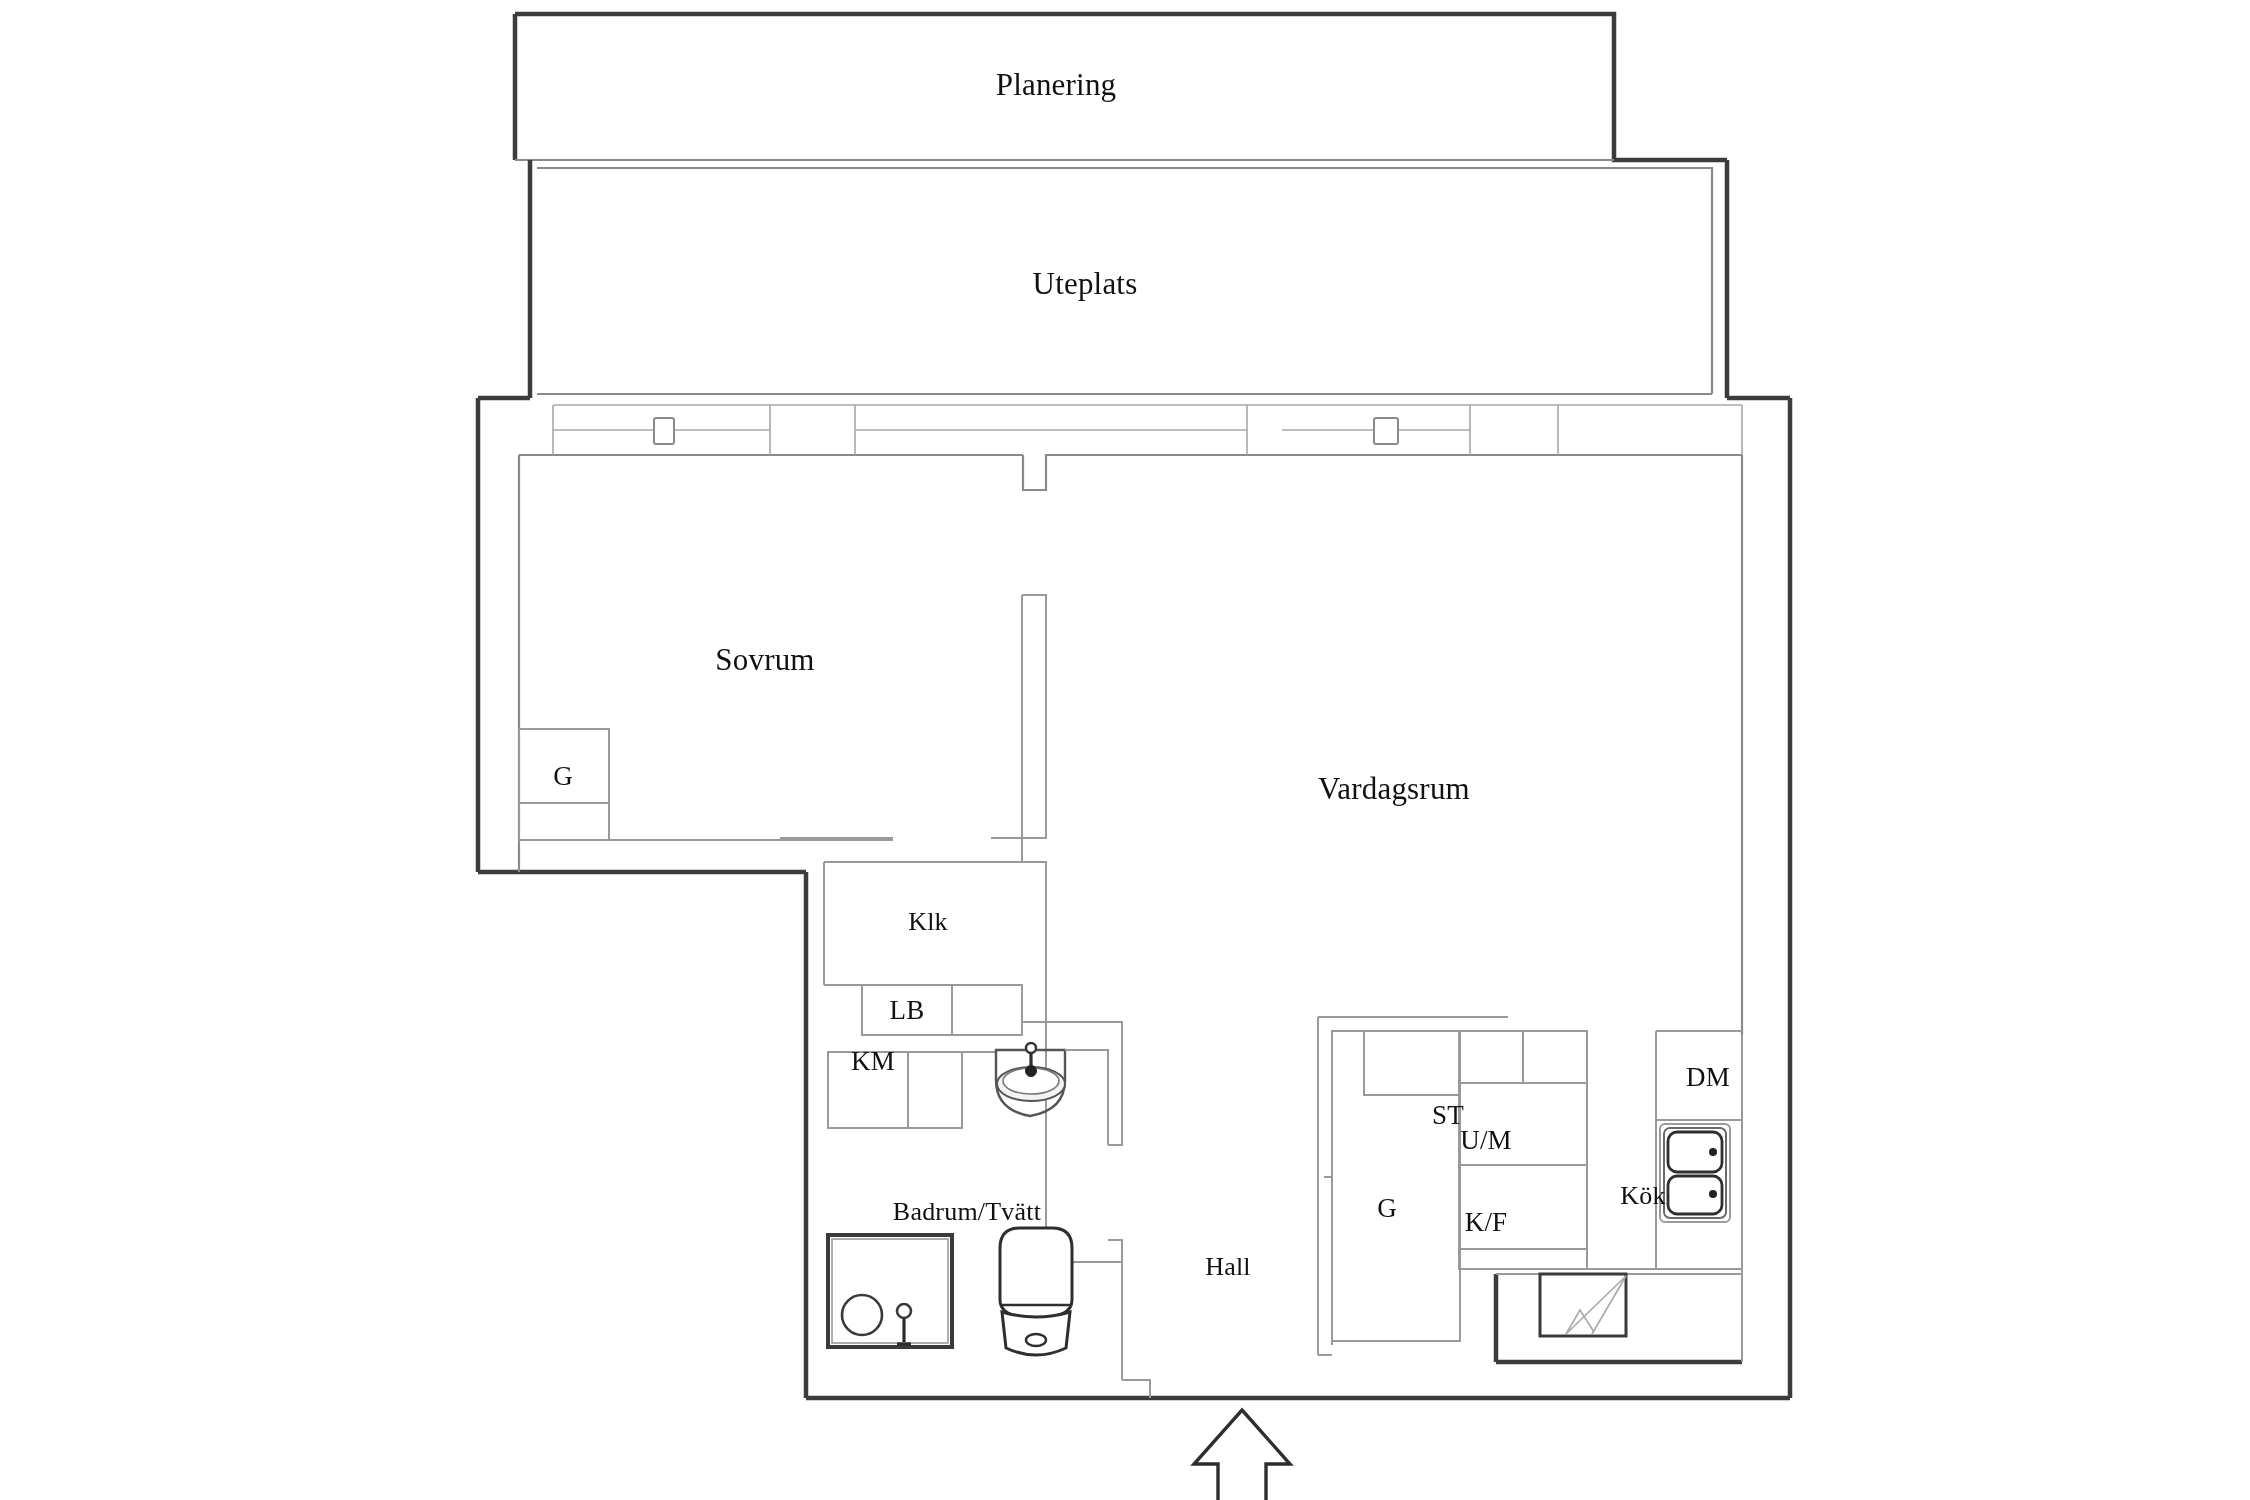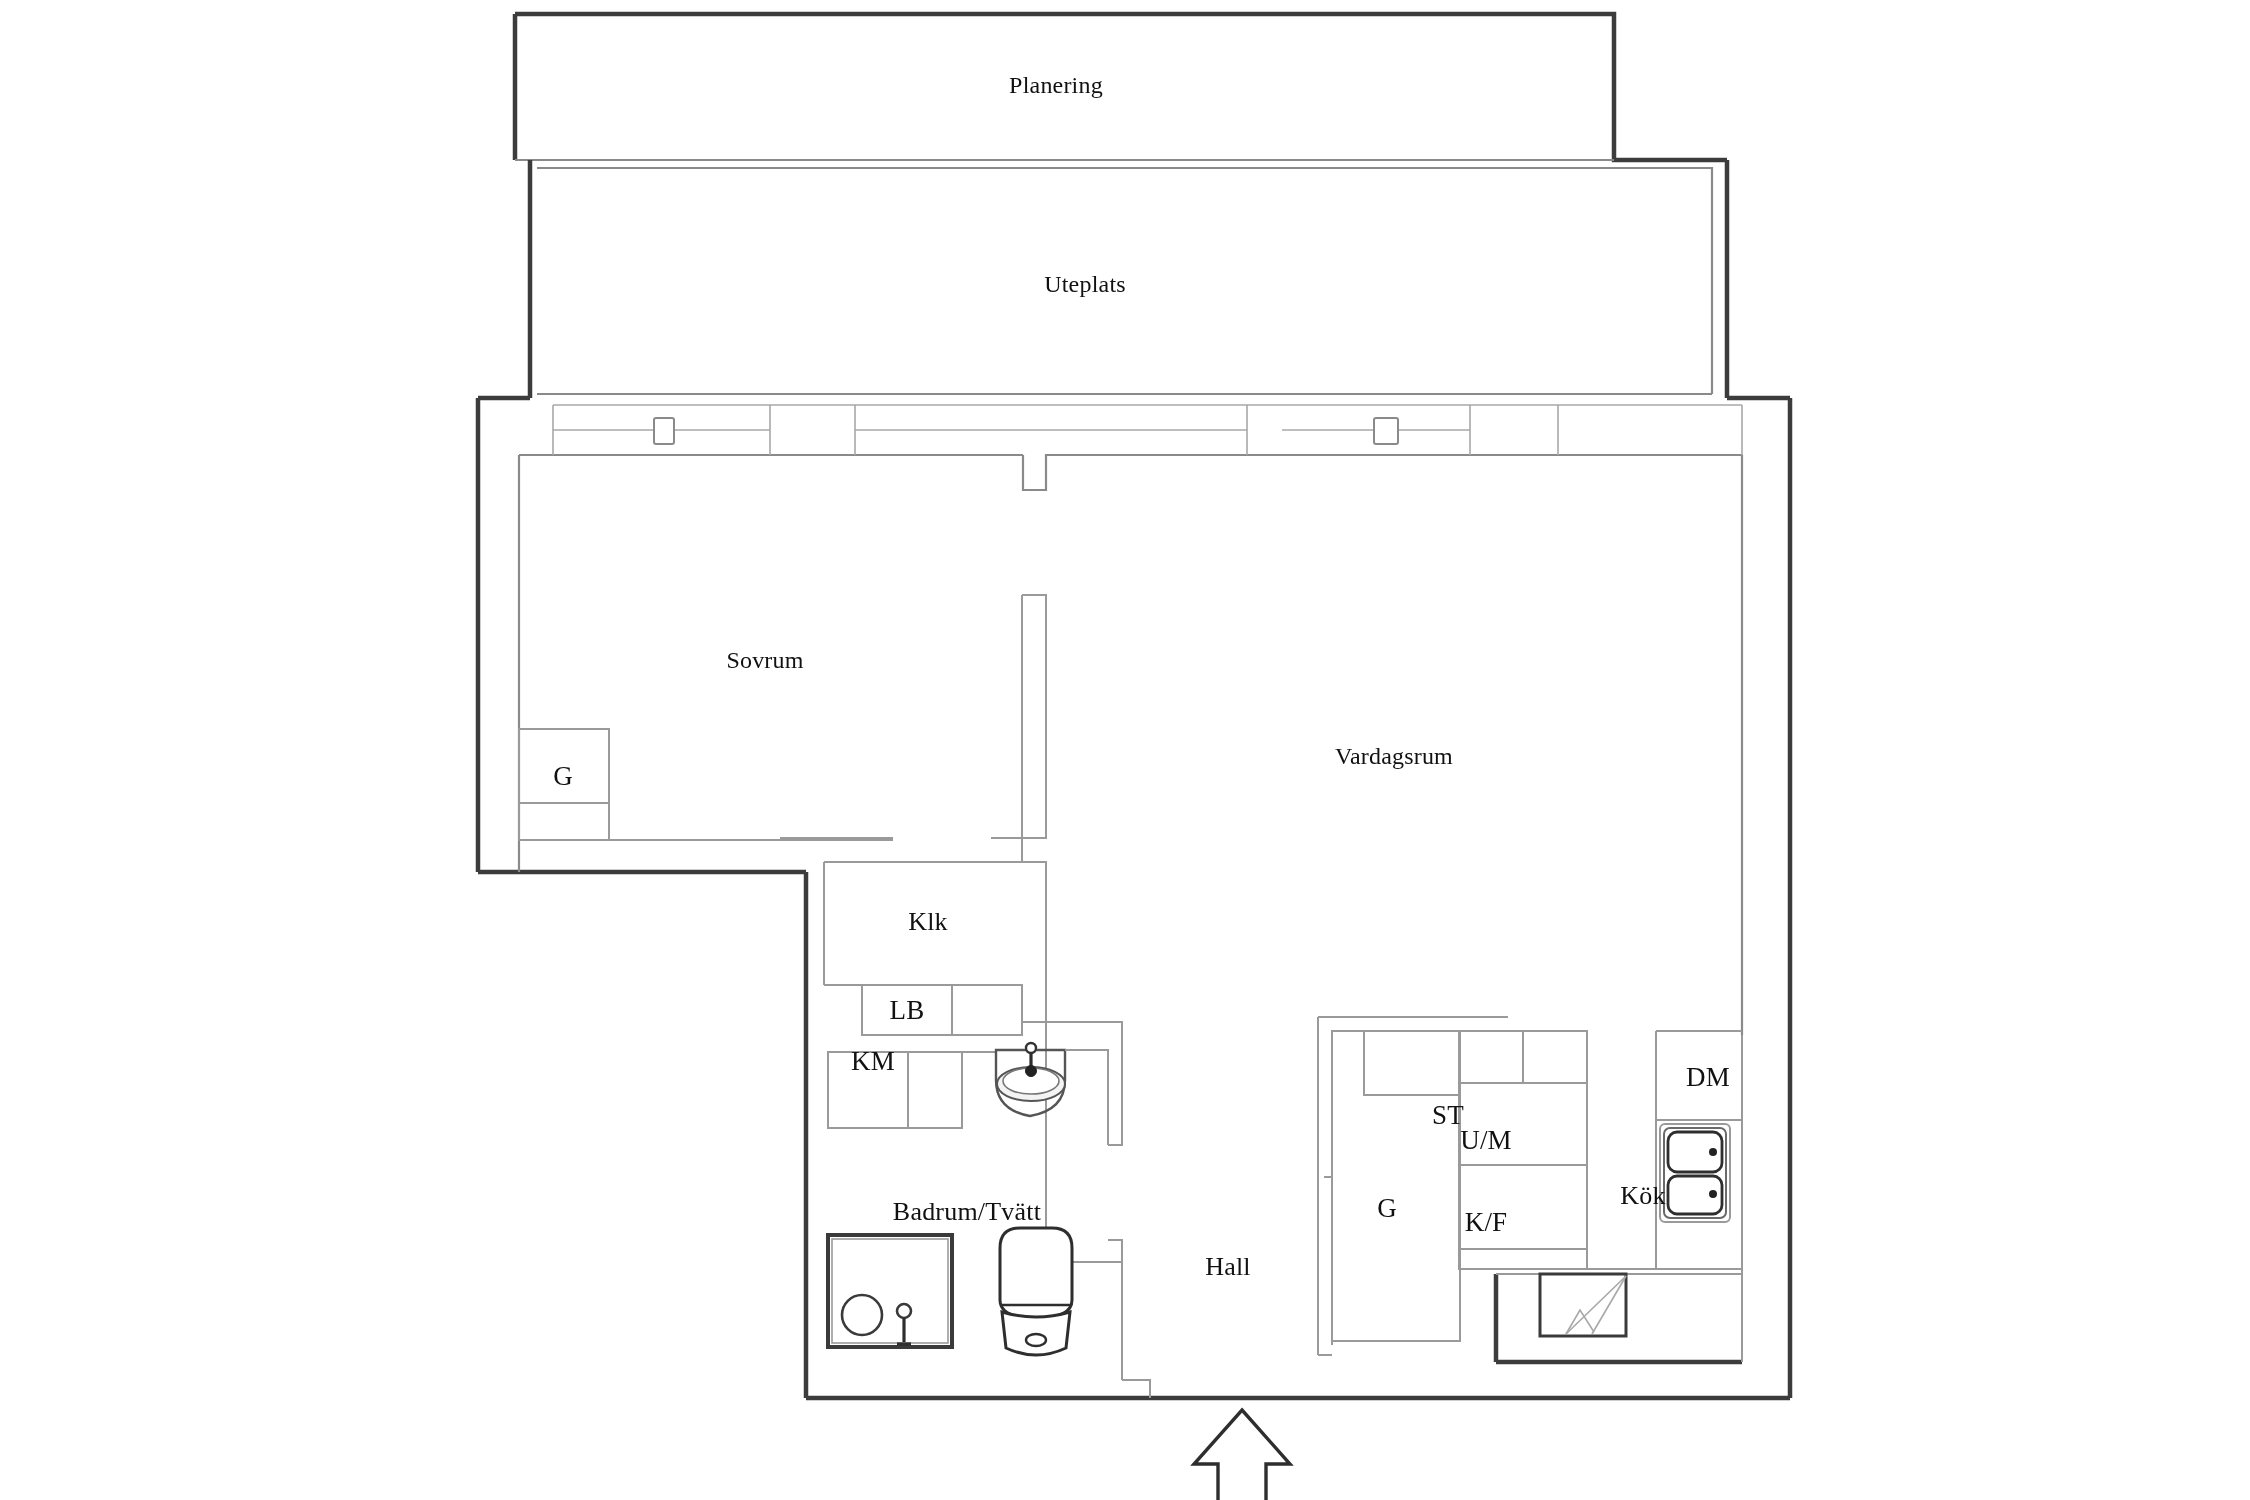--- a/index.html
+++ b/index.html
@@ -79,21 +79,21 @@
   .room-label {
     position: absolute;
     color: #111111;
     font-family: "Liberation Serif", "DejaVu Serif", serif;
     font-weight: 400;
     white-space: nowrap;
     transform: translate(-50%, -50%);
     letter-spacing: 0.2px;
     user-select: none;
   }
-  .lbl-lg { font-size: 24px; }
+  .lbl-lg { font-size: 31px; }
   .lbl-md { font-size: 26px; }
   .lbl-sm { font-size: 27px; }
 </style>
 </head>
 <body>
 
 <div id="floorplan-root">
 
   <svg id="plan" viewBox="0 0 2250 1500" xmlns="http://www.w3.org/2000/svg">
 
@@ -278,21 +278,21 @@
     <g>
       <path class="arrow-shape" d="M 1242 1410 L 1290 1464 L 1266 1464 L 1266 1516 L 1218 1516 L 1218 1464 L 1194 1464 Z"></path>
     </g>
 
   </svg>
 
   <div>
     <div class="room-label lbl-lg" style="left:1056px; top:85px;">Planering</div>
     <div class="room-label lbl-lg" style="left:1085px; top:284px;font-family:Liberation Serif, serif;">Uteplats</div>
     <div class="room-label lbl-lg" style="left:765px; top:660px;">Sovrum</div>
-    <div class="room-label lbl-lg" style="left:1394px; top:756px;font-family:Liberation Serif, serif;">Vardagsrum</div>
+    <div class="room-label lbl-lg" style="left:1394px; top:789px;font-family:Liberation Serif, serif;">Vardagsrum</div>
     <div class="room-label lbl-md" style="left:928px; top:922px;">Klk</div>
     <div class="room-label lbl-md" style="left:1228px; top:1267px;">Hall</div>
     <div class="room-label lbl-md" style="left:967px; top:1212px;">Badrum/Tvätt</div>
     <div class="room-label lbl-md" style="left:1599px; top:1196px;margin-left:44px;">Kök</div>
   </div>
 
   <div>
     <div class="room-label lbl-sm" style="left:563px; top:776px;">G</div>
     <div class="room-label lbl-sm" style="left:907px; top:1010px;">LB</div>
     <div class="room-label lbl-sm" style="left:873px; top:1061px;">KM</div>

